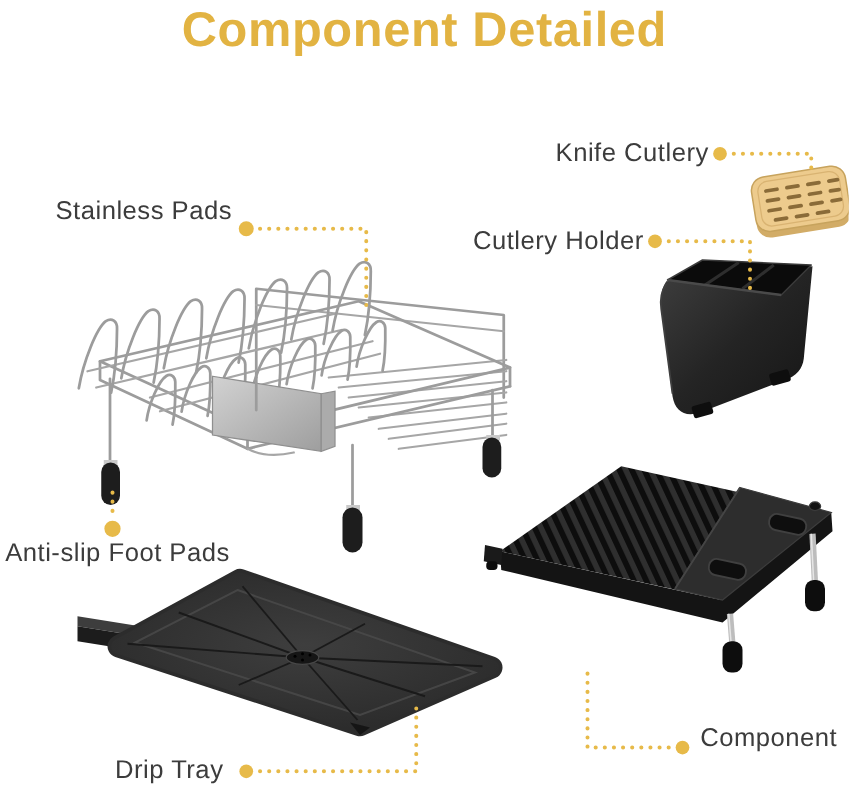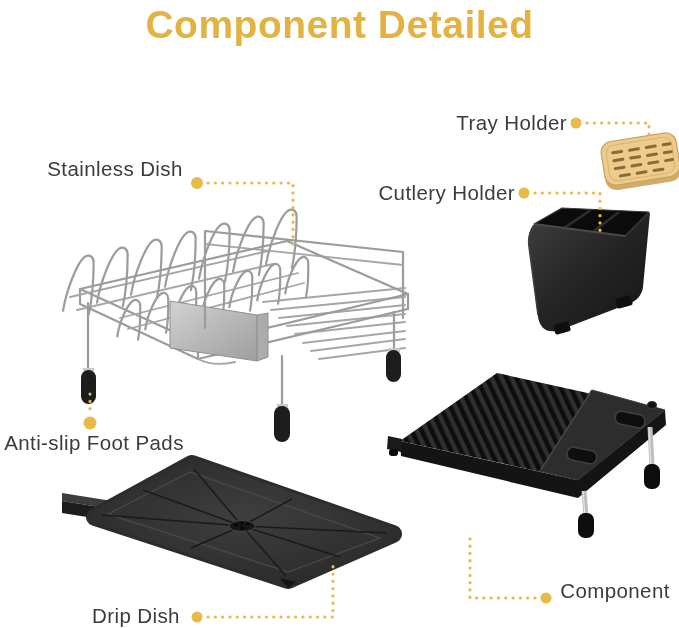--- a/index.html
+++ b/index.html
@@ -211,36 +211,36 @@
       <path class="dotted" d="M208,617 L333,617 L333,563"></path>
 
       <circle class="dot" cx="546" cy="598" r="5.5"></circle>
       <path class="dotted" d="M535,598 L470,598 L470,538"></path>
     </g>
   </svg>
 
   <div class="title">Component Detailed</div>
 
   <div class="label label-knife">
-    <span>Tray Holder</span>
+    <span>Knife Cutlery</span>
   </div>
 
   <div class="label label-rack">
-    <span>Stainless Dish</span><br>
+    <span>Stainless Pads</span><br>
   </div>
 
   <div class="label label-cutlery">
     <span>Cutlery Holder</span>
   </div>
 
   <div class="label label-foot">
     <span>Anti-slip Foot Pads</span>
   </div>
 
   <div class="label label-tray">
-    <span>Drip Dish</span>
+    <span>Drip Tray</span>
   </div>
 
   <div class="label label-drain">
     <span>Component</span><br>
   </div>
 
 </div>
 
 </body></html>

